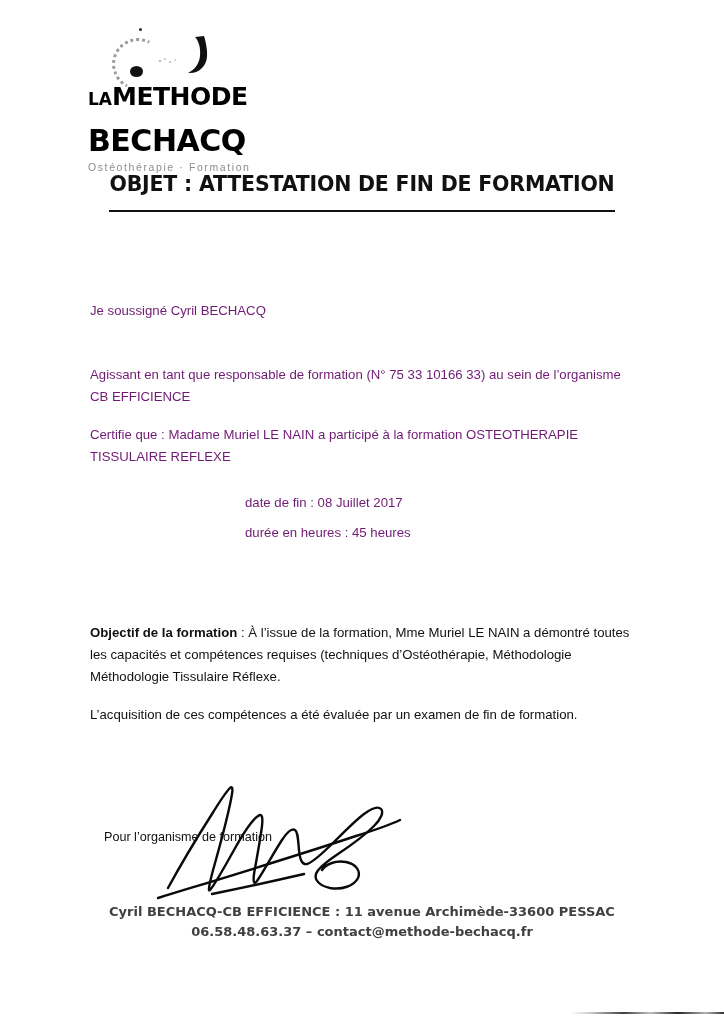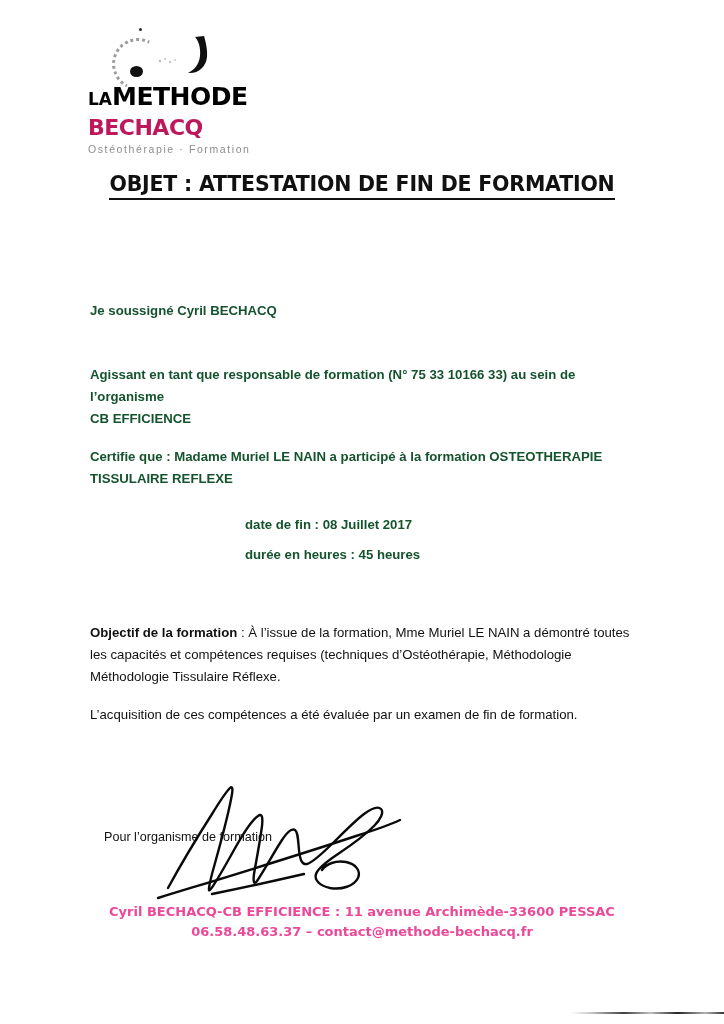--- a/index.html
+++ b/index.html
@@ -93,25 +93,25 @@
   .logo-la {
     font-size: 17px;
     letter-spacing: 0px;
   }
   .logo-methode {
     font-size: 25px;
   }
   .logo-bechacq {
     font-family: "DejaVu Sans", sans-serif;
     font-weight: 700;
-    font-size: 22px;
+    font-size: 30px;
     letter-spacing: -0.5px;
-    color: #be185d;
+    color: #000000;
     line-height: 1.05;
-    margin-top: 7px;
+    margin-top: 16px;
     white-space: nowrap;
   }
   .logo-tagline {
     font-family: "Liberation Sans", sans-serif;
     font-size: 10.5px;
     letter-spacing: 1.6px;
     color: #8d8d8d;
     margin-top: 4px;
     white-space: nowrap;
     filter: blur(0.4px);
@@ -126,33 +126,32 @@
     text-align: center;
     font-family: "DejaVu Sans", sans-serif;
     font-weight: 700;
     font-size: 20.5px;
     letter-spacing: -0.2px;
     color: #111;
     white-space: nowrap;
   }
   .doc-title span {
     border-bottom: 2px solid #111;
-    padding-bottom: 2px;
+    padding-bottom: 14px;
   }
 
   
   .body-text {
     position: absolute;
     left: 90px;
     top: 300px;
     width: 556px;
     font-size: 13.2px;
     line-height: 22px;
-    color: #14532d;
-    font-weight: bold;
+    color: #701a75;
   }
   .para { margin: 0 0 0 0; }
   .gap-lg { height: 42px; }
   .gap-md { height: 16px; }
   .gap-sm { height: 8px; }
   .indent-dates { padding-left: 155px; }
   .bold { font-weight: 700; }
 
   
   .objective-block {
@@ -206,21 +205,21 @@
   .footer {
     position: absolute;
     left: 0;
     top: 902px;
     width: 724px;
     text-align: center;
     font-family: "DejaVu Sans", sans-serif;
     font-weight: 700;
     font-size: 13px;
     line-height: 20px;
-    color: #ec4899;
+    color: #404040;
   }
   .footer div { white-space: nowrap; }
 
   
   .scan-edge {
     position: absolute;
     left: 570px;
     top: 1012px;
     width: 154px;
     height: 2px;

